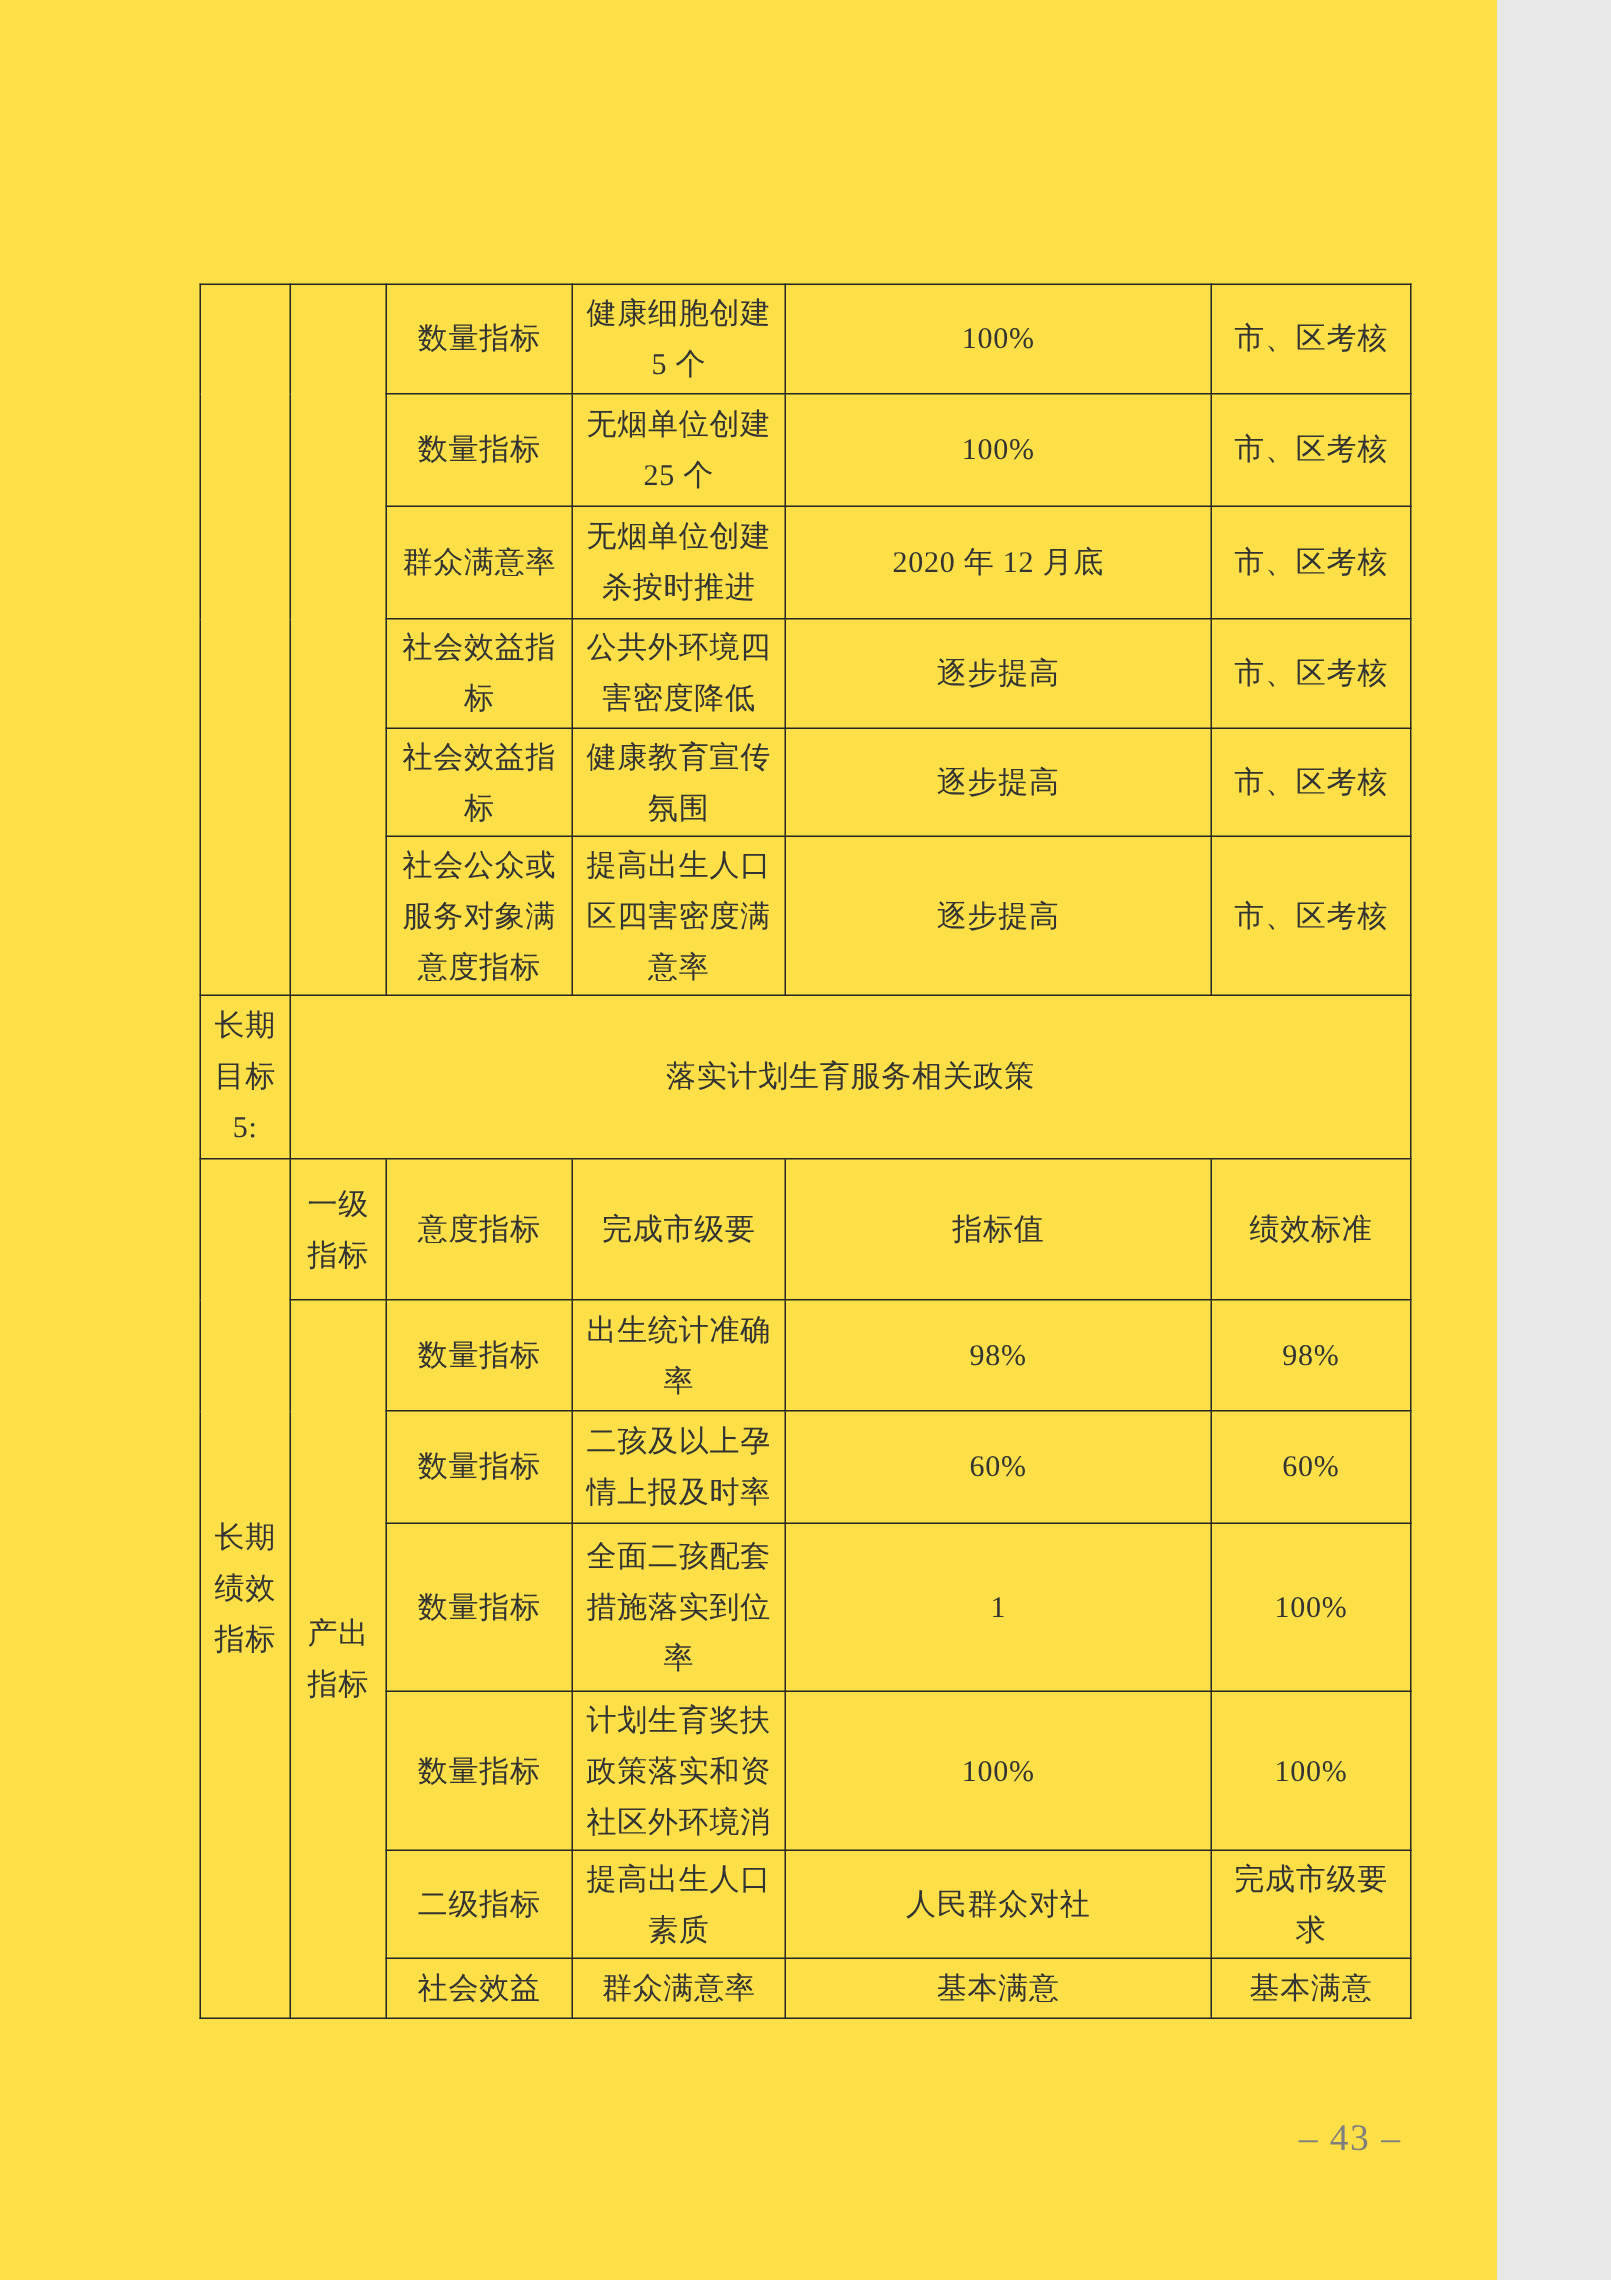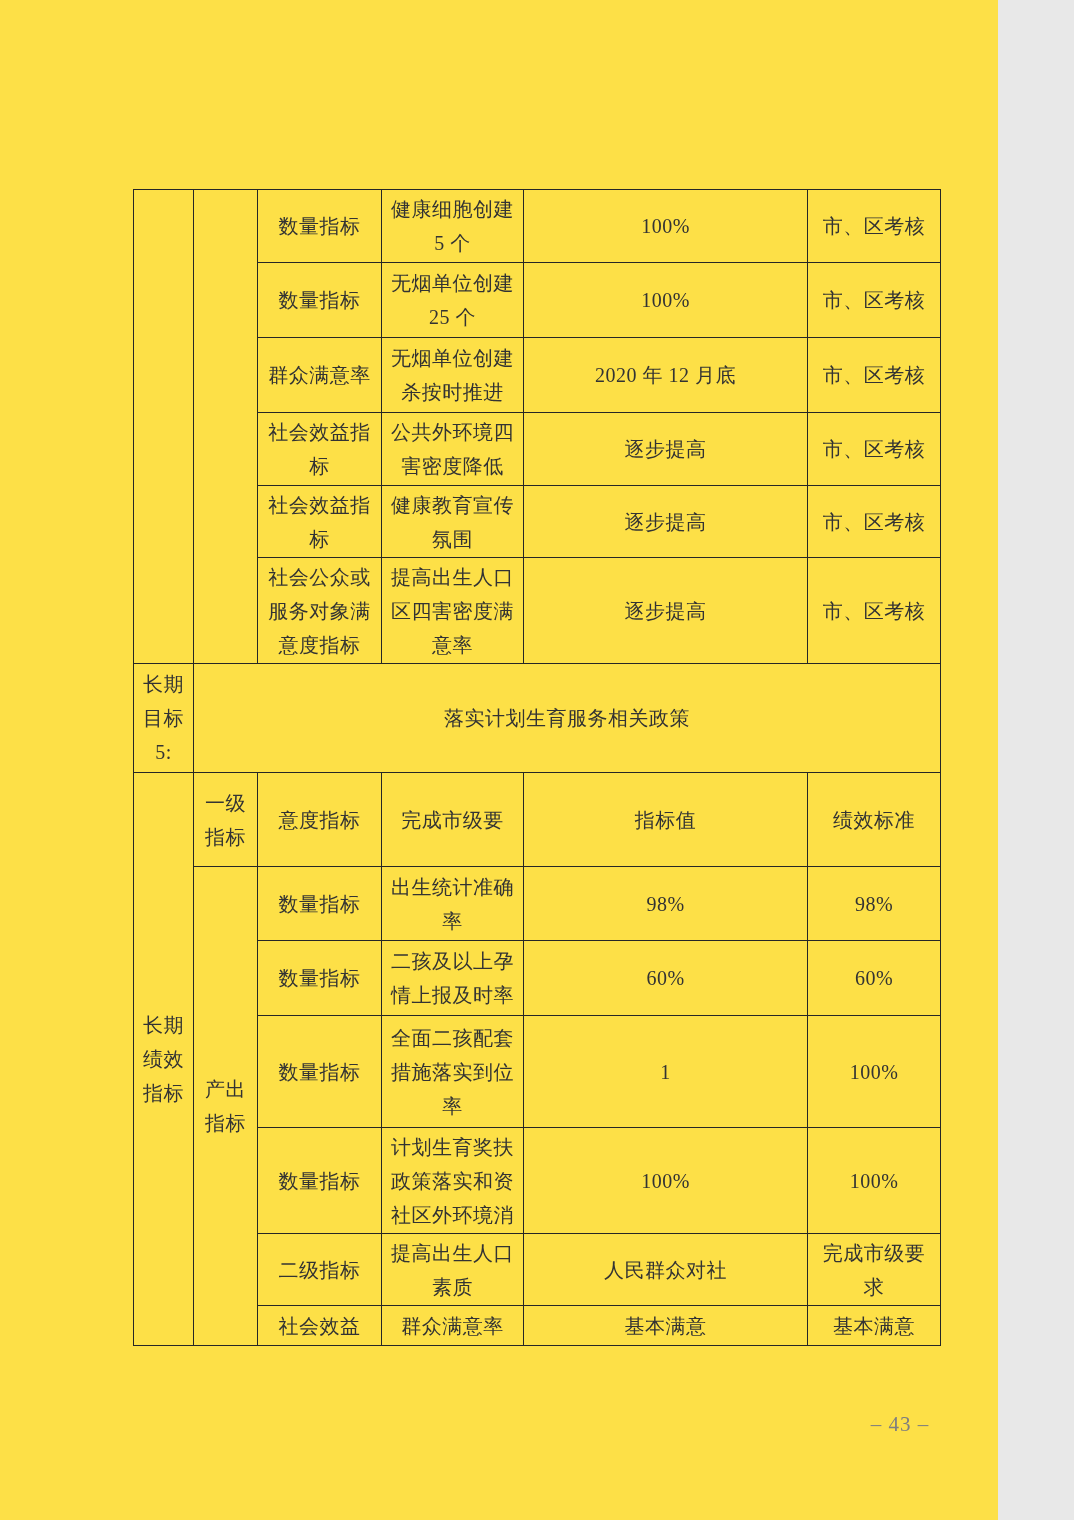--- a/index.html
+++ b/index.html
@@ -33,21 +33,21 @@
     padding-left:46px;
     font-family:Liberation Serif, serif;
   }
   tr.h73{height:73px;} tr.h75{height:75px;} tr.h72{height:72px;}
   tr.h106{height:106px;} tr.h109{height:109px;} tr.h94{height:94px;}
   tr.h74{height:74px;} tr.h112{height:112px;} tr.h40{height:40px;}
   .page-number{
     position:absolute;
     left:850px;top:1412px;width:100px;
     text-align:center;
-    font-size:21px;
+    font-size:25px;
     letter-spacing:1px;
     color:#7f7f7f;
   }
 </style>
 </head>
 <body>
 
 <div class="page">
 
   <table class="perf">

